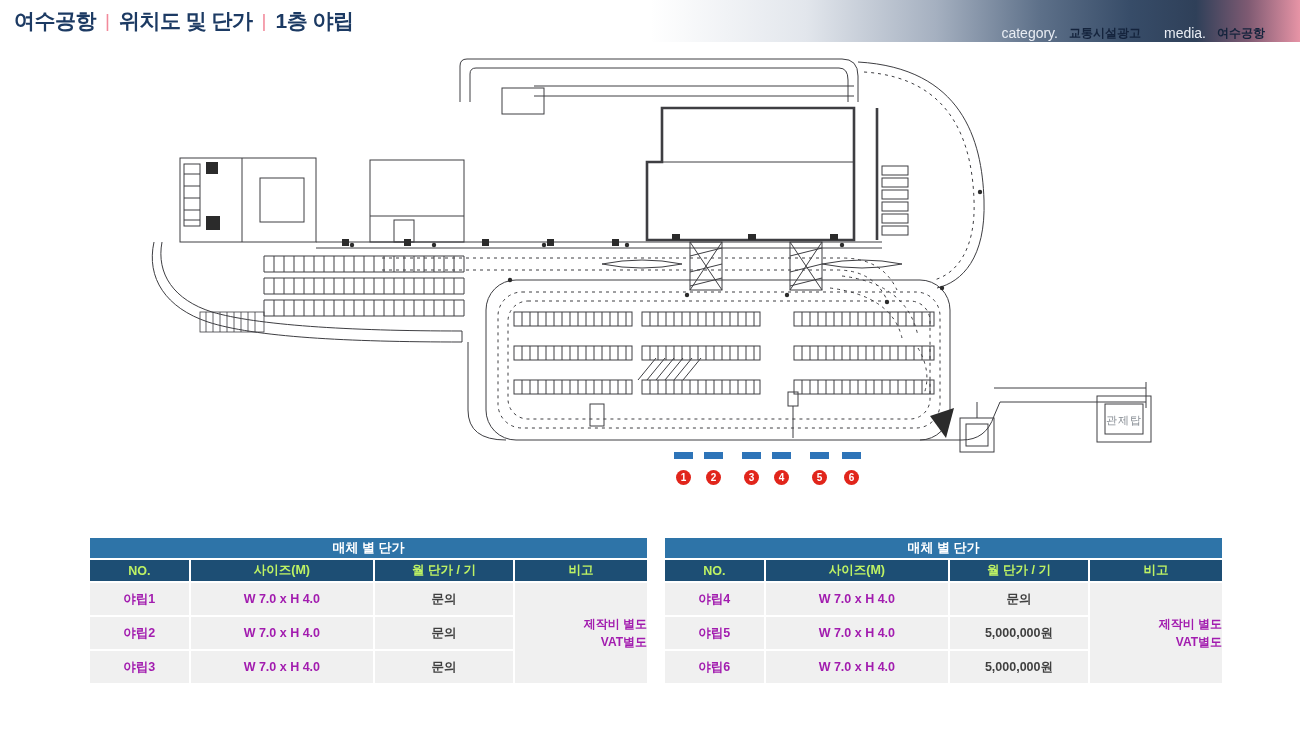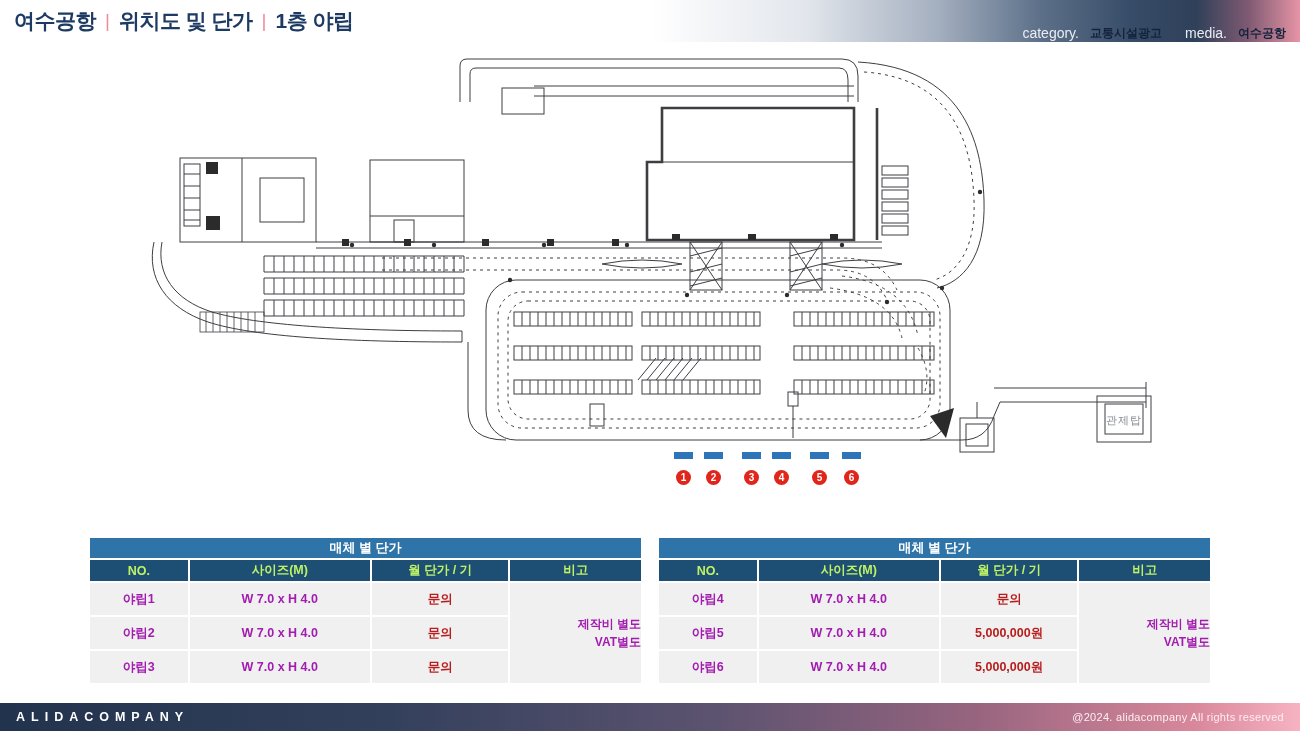--- a/index.html
+++ b/index.html
@@ -4,21 +4,21 @@
 <style>
   * { margin:0; padding:0; box-sizing:border-box; }
   html,body { background:#e9e9e9; }
   body { font-family:"Liberation Sans", sans-serif; }
   .slide { position:relative; width:1300px; height:731px; background:#ffffff; overflow:hidden; margin:0 auto; }
 
   
   .topbar {
     position:absolute; top:0; left:0; width:100%; height:42px;
     display:flex; align-items:center; justify-content:space-between;
-    padding:0 14px 0 14px;
+    padding:0 35px 0 14px;
     background:linear-gradient(90deg,#ffffff 0%,#ffffff 50%,#e2e6ec 62%,#a5b0c0 72%,#5d7089 80%,#374c68 87%,#2f4059 92%,#7e5a72 96%,#e794a6 100%);
   }
   .titlewrap { display:flex; align-items:center; }
   .titlewrap .t { font-size:21px; font-weight:bold; color:#1c3a63; letter-spacing:-0.5px; }
   .titlewrap .sep { color:#f28a9b; font-size:19px; font-weight:400; margin:0 9px; }
   .metawrap { display:flex; align-items:center; gap:11px;margin-top:24px; }
   .metawrap .mlabel { font-size:14px; color:#e9edf4; }
   .metawrap .mvalue { font-size:12px; font-weight:bold; color:#14233c; margin-right:12px; }
   .metawrap .mvalue.last { margin-right:0; }
 
@@ -31,27 +31,27 @@
   .plan .dash  { stroke-dasharray:3 4; }
   .plan .fill  { fill:#2b2b2b; stroke:none; }
   .plan text   { stroke:none; fill:#868c93; font-size:11px; letter-spacing:1px; font-family:"Liberation Sans",sans-serif; }
 
   .marker { position:absolute; top:402px; width:19px; text-align:center; }
   .mbar { width:19px; height:7px; background:#2e74b8; }
   .mnum { width:15px; height:15px; margin:11px auto 0; border-radius:50%; background:#e1251b;
           color:#fff; font-size:10px; font-weight:bold; display:flex; align-items:center; justify-content:center; }
 
   
-  .tables { position:absolute; top:536px; left:88px; right:88px; display:flex; gap:14px; }
+  .tables { position:absolute; top:536px; left:88px; right:76px; display:flex; gap:14px; }
   .tables table { border-collapse:collapse; width:50%; table-layout:fixed; }
   .tables td, .tables th { border:2px solid #ffffff; text-align:center; vertical-align:middle; }
   .ttl   { background:#2e74a8; color:#fff; font-weight:bold; font-size:13px; height:22px; }
   .tables th { background:#1d4e74; color:#bef264; font-weight:bold; font-size:12.5px; height:23px; }
   .tables tbody td { background:#f0f0f0; height:34px; font-size:12.5px; font-weight:bold; color:#a21caf; }
-  .tables td.price { color:#b91c1c; }
+  .tables td.price { color:#404040; }
   .tables td.note  { white-space:pre-line; font-size:12px; line-height:1.5;text-align:right; }
   col.c-no   { width:18%; }
   col.c-size { width:33%; }
   col.c-price{ width:25%; }
   col.c-note { width:24%; }
 
   
   .bottombar {
     position:absolute; left:0; bottom:0; width:100%; height:28px;
     display:flex; align-items:center; justify-content:space-between; padding:0 16px;
@@ -394,18 +394,14 @@
         <tr>
           <td>야립6</td>
           <td>W 7.0 x H 4.0</td>
           <td class="price">5,000,000원</td>
         </tr>
       </tbody>
     </table>
 
   </section>
 
-  <footer class="bottombar">
-    <span class="company">ALIDACOMPANY</span>
-    <span class="copyright">@2024. alidacompany All rights reserved</span>
-  </footer>
 
 </div>
 
 </body></html>

